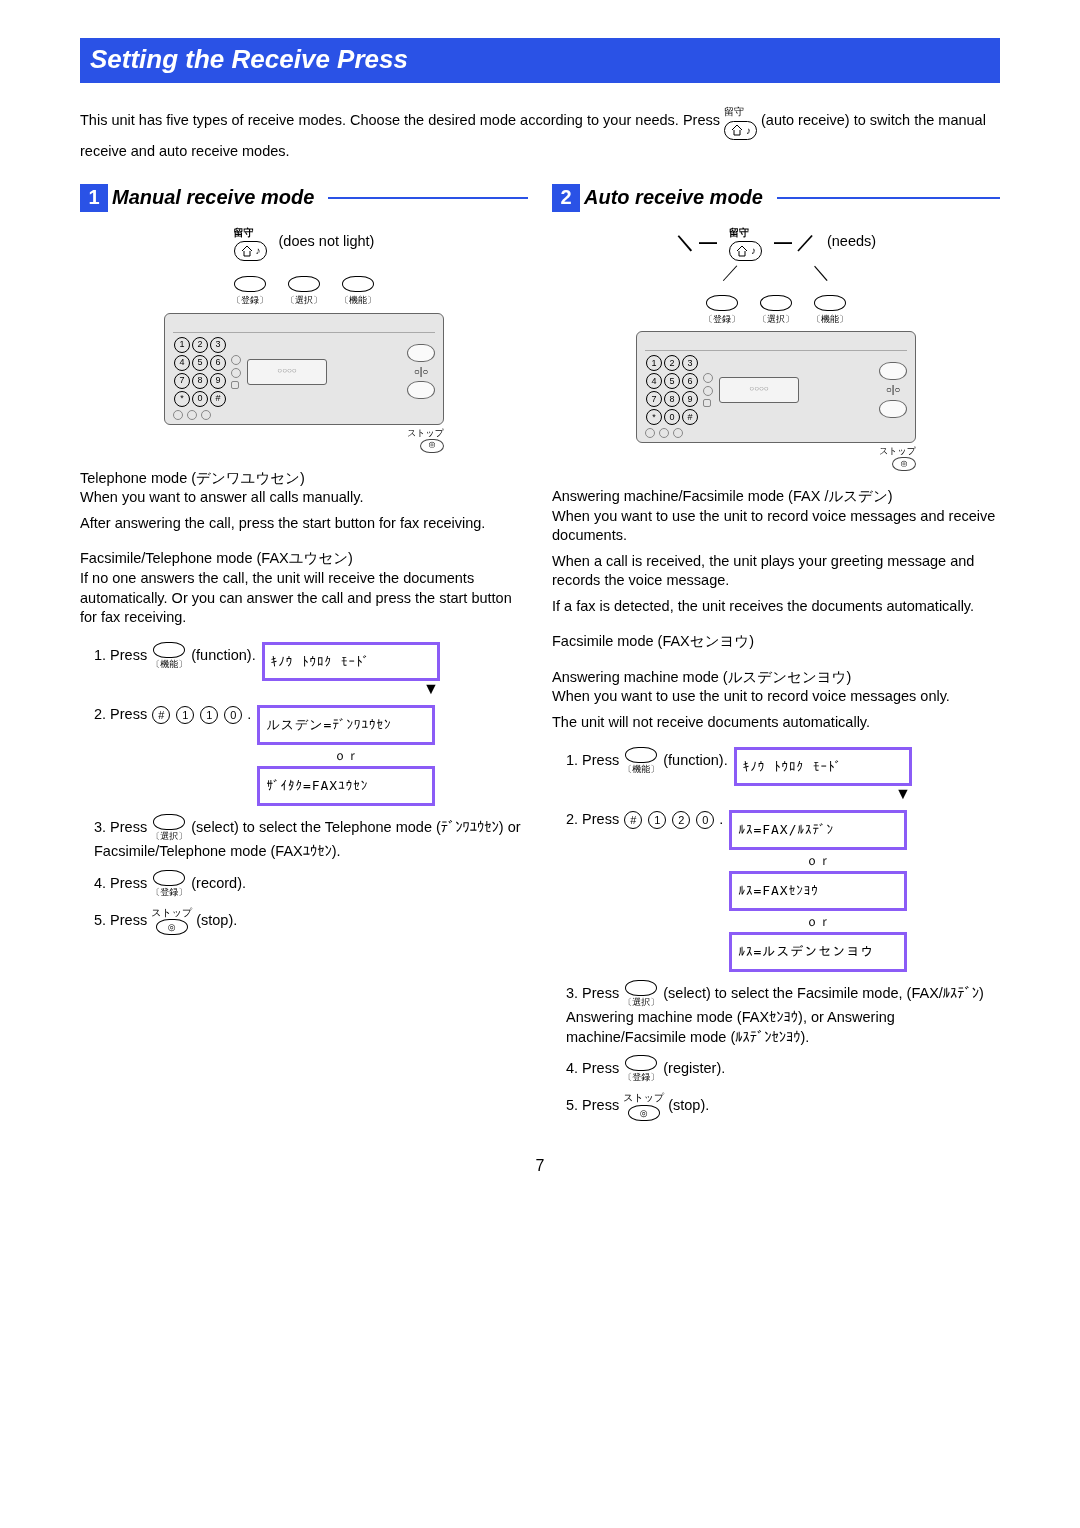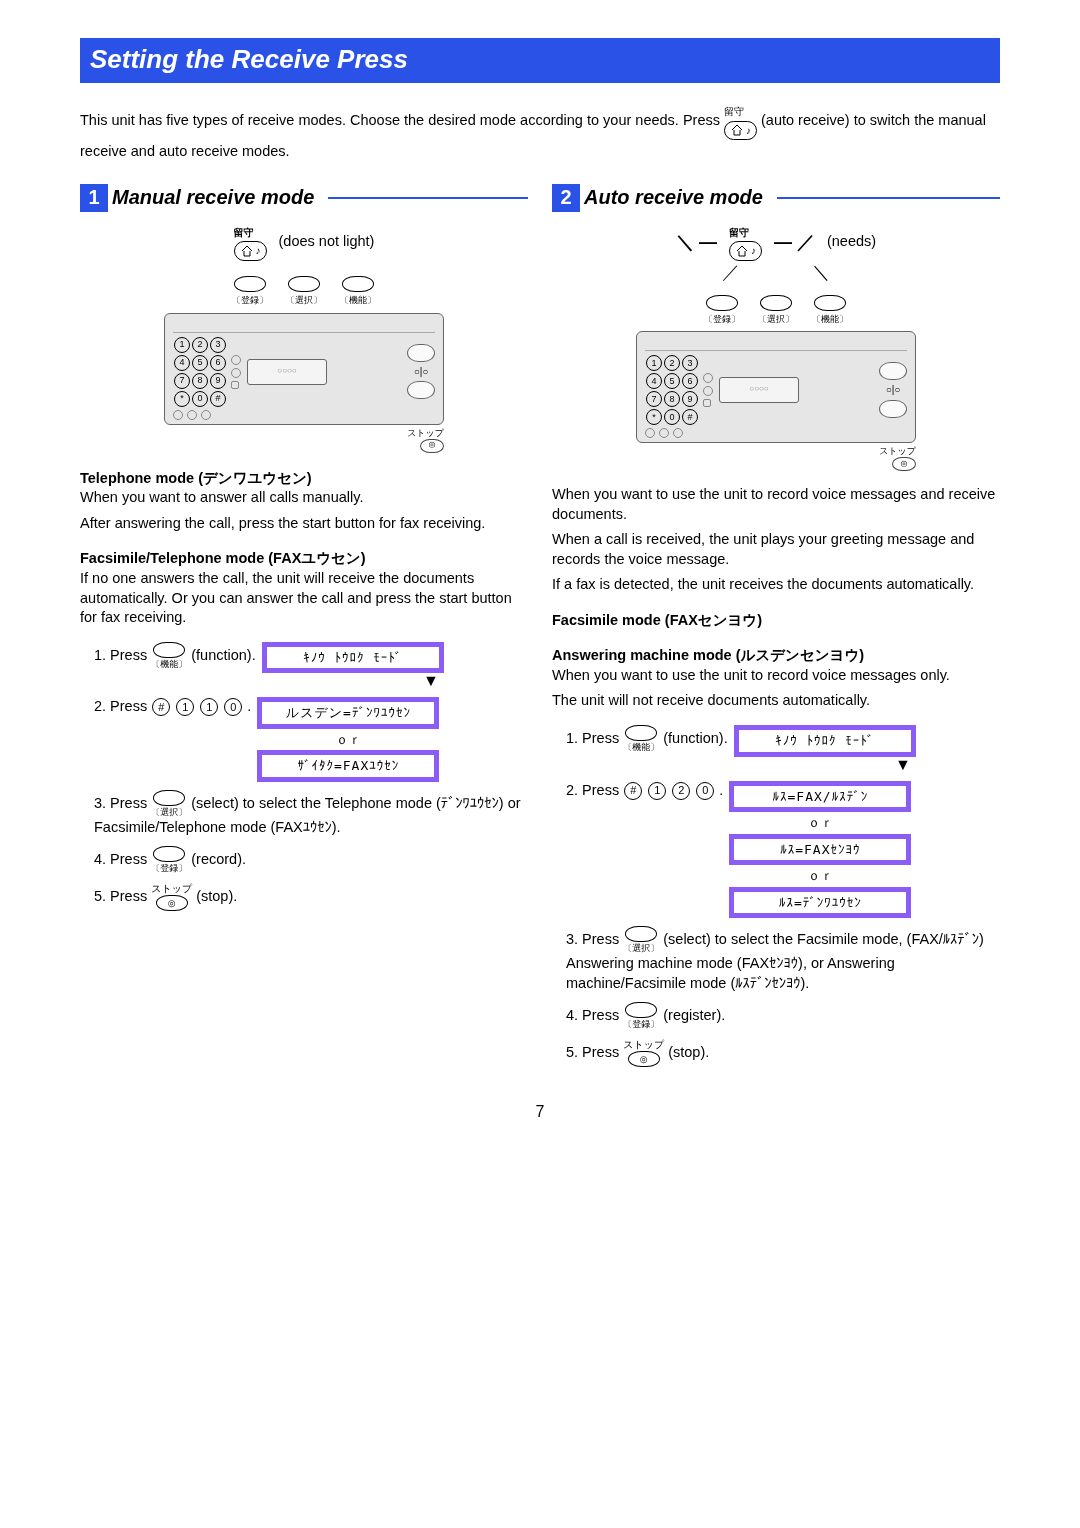--- a/index.html
+++ b/index.html
@@ -5,26 +5,26 @@
   body{margin:0;font-family:Arial,Helvetica,sans-serif;font-size:14.5px;color:#000;line-height:1.35}
   .page{width:1000px;margin:0 auto;padding:38px 40px 20px 40px;box-sizing:border-box}
   .titlebar{background:#2a52e6;color:#fff;font-size:26px;font-weight:bold;font-style:italic;padding:4px 10px 6px 10px;margin-bottom:18px}
   .intro{margin-bottom:22px}
   .cols{display:flex;gap:24px}
   .col{flex:1;min-width:0}
   .sect-head{display:flex;align-items:center;gap:4px;margin-bottom:10px}
   .numbox{background:#2a52e6;color:#fff;font-size:20px;font-weight:bold;width:28px;height:28px;display:flex;align-items:center;justify-content:center}
   .secttitle{font-size:20px;font-weight:bold;font-style:italic}
   .dashline{flex:1;height:2px;background:#2a52e6;margin-left:10px}
-  .block-h{font-weight:bold;margin-top:16px}
+  .block-h{font-weight:normal;margin-top:16px}
   .block-p{margin:0 0 6px 0}
   ol.steps{list-style:none;padding:0 0 0 14px;margin:14px 0 0 0}
   ol.steps li{margin-bottom:8px}
   .step-line{display:flex;align-items:flex-start;gap:6px}
-  .lcdbox{border:5px solid #8b5cf6;padding:2px 6px;font-family:monospace;font-size:13px;letter-spacing:1px;display:inline-block;min-width:160px;text-align:center}
+  .lcdbox{border:3px solid #8b5cf6;padding:8px 6px;font-family:monospace;font-size:13px;letter-spacing:1px;display:inline-block;min-width:160px;}
   .or-word{text-align:center;font-size:13px;padding:2px 0}
   .arrow-down{text-align:center;font-size:16px;font-weight:bold;line-height:1}
   .key{display:inline-flex;flex-direction:column;align-items:center;vertical-align:middle;font-size:10px}
   .key-top{font-size:10px}
   .key-oval{border:1px solid #000;border-radius:50%/60%;width:30px;height:14px;display:flex;align-items:center;justify-content:center;font-size:9px}
   .key-lbl{font-size:9px}
   .circled{display:inline-flex;align-items:center;justify-content:center;border:1px solid #000;border-radius:50%;width:16px;height:16px;font-size:11px;vertical-align:middle;margin:0 1px}
   .rusu-pill{display:inline-block;vertical-align:middle}
   .rusu-body{border:1.5px solid #000;border-radius:10px;padding:2px 5px;display:inline-flex;align-items:center;gap:2px}
   .rusu-house{display:inline-block}
@@ -298,20 +298,21 @@
               <span></span>
               <span></span>
             </div>
         </div>
         <div class="stop-foot">
           <span class="jp" style="font-size:9px">ストップ</span>
           <span class="oval-shape" style="width:22px;height:12px;display:flex;align-items:center;justify-content:center;font-size:8px">◎</span>
         </div>
       </div>
 
+      <div class="block-h">Answering machine/Facsimile mode (FAX /ルスデン)</div>
       <p class="block-p">When you want to use the unit to record voice messages and receive documents.</p>
       <p class="block-p">When a call is received, the unit plays your greeting message and records the voice message.</p>
       <p class="block-p">If a fax is detected, the unit receives the documents automatically.</p>
 
       <div class="block-h">Facsimile mode (FAXセンヨウ)</div>
 
       <div class="block-h">Answering machine mode (ルスデンセンヨウ)</div>
       <p class="block-p">When you want to use the unit to record voice messages only.</p>
       <p class="block-p">The unit will not receive documents automatically.</p>
 
@@ -337,21 +338,21 @@
               <span class="circled">#</span>
               <span class="circled">1</span>
               <span class="circled">2</span>
               <span class="circled">0</span> .
             </span>
             <div style="display:flex;flex-direction:column">
               <span class="lcdbox">ﾙｽ=FAX/ﾙｽﾃﾞﾝ</span>
               <span class="or-word">ｏｒ</span>
               <span class="lcdbox">ﾙｽ=FAXｾﾝﾖｳ</span>
               <span class="or-word">ｏｒ</span>
-              <span class="lcdbox">ﾙｽ=ﾃﾞﾝﾜﾕｳｾﾝ</span>
+              <span class="lcdbox">ﾙｽ=ルスデンセンヨウ</span>
             </div>
           </div>
         </li>
         <li>
           <span>3. Press </span>
           <span class="key">
               <span class="key-oval"></span>
               <span class="key-lbl jp">〔選択〕</span>
             </span>
           <span> (select) to select the Facsimile mode, (FAX/ﾙｽﾃﾞﾝ) Answering machine mode (FAXｾﾝﾖｳ), or Answering machine/Facsimile mode (ﾙｽﾃﾞﾝｾﾝﾖｳ).</span>

